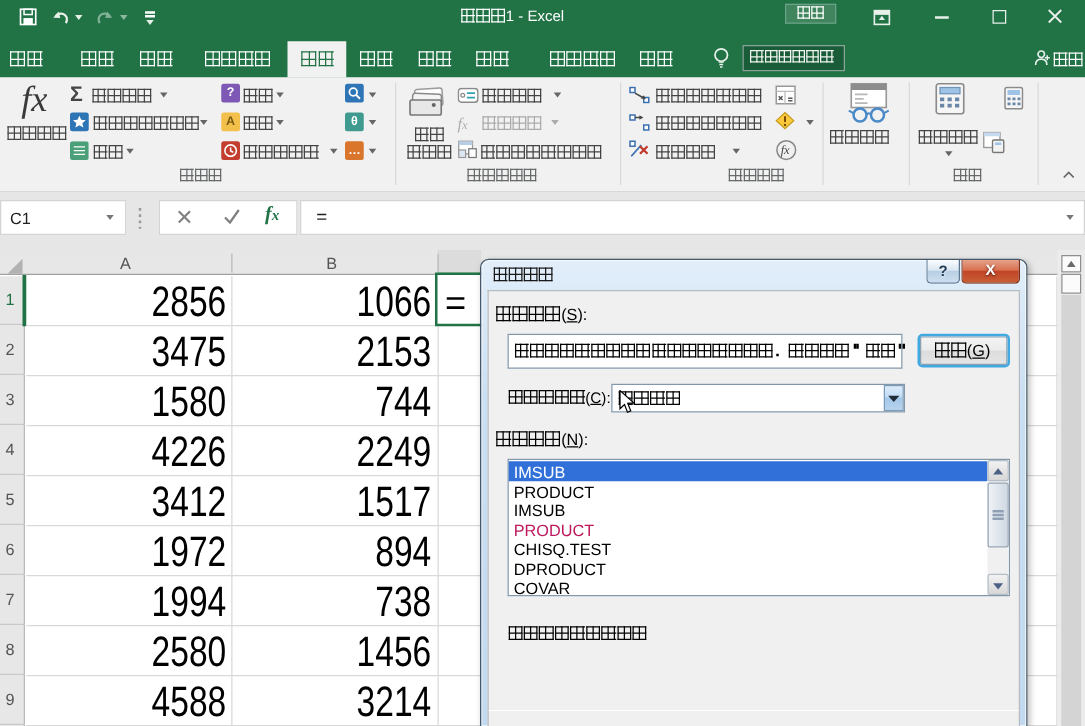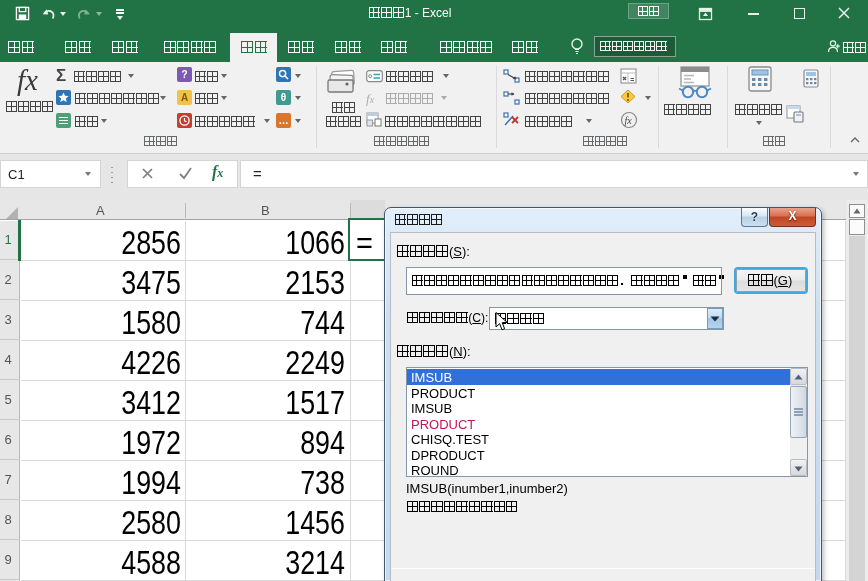--- a/index.html
+++ b/index.html
@@ -338,27 +338,26 @@
     </svg>
 <div class="a" style="left:396px;top:344px;font-size:13px;color:#000"><i class="z"></i><i class="z"></i><i class="z"></i><i class="z"></i>(<span style="text-decoration:underline">N</span>):</div>
 <div class="a" style="left:406px;top:367px;width:402px;height:110px;background:#fff;border:1px solid #8397a9"></div>
 <div class="a" style="left:407px;top:369.0px;width:383px;height:16px;background:#3170d8"></div>
 <div class="a" style="left:411px;top:370.0px;font-size:13px;color:#fff">IMSUB</div>
 <div class="a" style="left:411px;top:385.5px;font-size:13px;color:#000">PRODUCT</div>
 <div class="a" style="left:411px;top:401.0px;font-size:13px;color:#000">IMSUB</div>
 <div class="a" style="left:411px;top:416.5px;font-size:13px;color:#be185d">PRODUCT</div>
 <div class="a" style="left:411px;top:432.0px;font-size:13px;color:#000">CHISQ.TEST</div>
 <div class="a" style="left:411px;top:447.5px;font-size:13px;color:#000">DPRODUCT</div>
-<div class="a" style="left:411px;top:463.0px;font-size:13px;color:#000">ROUND</div>
+<div class="a" style="left:411px;top:463.0px;font-size:13px;color:#000">COVAR</div>
 <div class="a" style="left:790px;top:368px;width:17px;height:108px;background:#f0f0f0"></div>
 <div class="a" style="left:790px;top:368px;width:17px;height:17px;background:linear-gradient(#f2f2f2,#d8d8d8);border:1px solid #b5bdc7;border-radius:2px"></div>
 <svg class="a" style="left:794px;top:374px" width="9" height="6" viewBox="0 0 9 6">
       <path d="M4.5,0.5 L8.5,5.5 L0.5,5.5 Z" fill="#4d6185"></path>
     </svg>
 <div class="a" style="left:790px;top:386px;width:17px;height:52px;background:linear-gradient(90deg,#f0f3f6,#cfd8e2);border:1px solid #96a5b5;border-radius:2px"></div>
 <div class="a" style="left:794px;top:408px;width:9px;height:1.5px;background:#8fa0b5;box-shadow:0 3px 0 #8fa0b5,0 6px 0 #8fa0b5"></div>
 <div class="a" style="left:790px;top:459px;width:17px;height:17px;background:linear-gradient(#f2f2f2,#d8d8d8);border:1px solid #b5bdc7;border-radius:2px"></div>
 <svg class="a" style="left:794px;top:466px" width="9" height="6" viewBox="0 0 9 6">
       <path d="M0.5,0.5 L8.5,0.5 L4.5,5.5 Z" fill="#4d6185"></path>
     </svg>
-<div class="a" style="left:406px;top:481px;font-size:13px;color:#000">IMSUB(inumber1,inumber2)</div>
 <div class="a" style="left:406px;top:500px;font-size:12.2px;color:#000"><i class="z"></i><i class="z"></i><i class="z"></i><i class="z"></i><i class="z"></i><i class="z"></i><i class="z"></i><i class="z"></i><i class="z"></i></div>
 <div class="a" style="left:391px;top:568px;width:424px;height:1px;background:#dfdfdf;border-bottom:1px solid #fdfdfd"></div>
 </div>
 </body></html>

